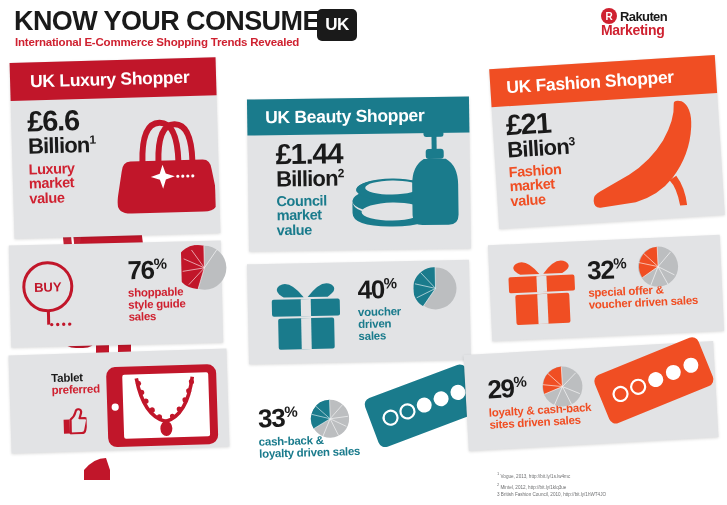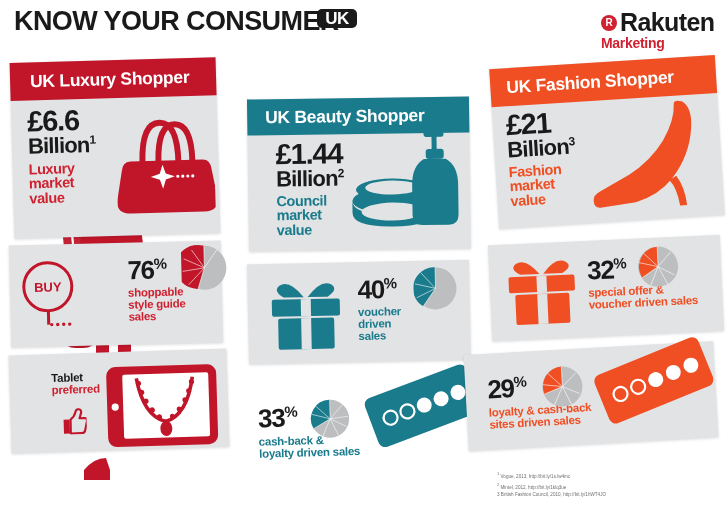--- a/index.html
+++ b/index.html
@@ -12,36 +12,36 @@
   #stage { position: relative; width: 727px; height: 505px; background: #fff; }
 
   
   .hdr-title {
     position: absolute; left: 14px; top: 6px;
     font-size: 27px; font-weight: bold; letter-spacing: -0.6px;
     color: #1a1a1a; white-space: nowrap;
   }
   .hdr-badge {
     position: absolute; left: 317px; top: 9px;
-    width: 40px; height: 19px; background: #1a1a1a; border-radius: 5px;
+    width: 40px; height: 32px; background: #1a1a1a; border-radius: 5px;
     color: #fff; font-size: 17px; font-weight: bold; letter-spacing: -0.5px;
     display: flex; align-items: center; justify-content: center;
   }
   .hdr-sub {
     position: absolute; left: 15px; top: 36px;
     font-size: 11.5px; font-weight: bold; color: #cf2130; letter-spacing: -0.2px;
   }
   .logo { position: absolute; left: 601px; top: 8px; }
   .logo-row1 { display: flex; align-items: center; gap: 3px; }
   .logo-mark {
     width: 16px; height: 16px; background: #cf2130; border-radius: 50%;
     color: #fff; font-size: 10px; font-weight: bold;
     display: flex; align-items: center; justify-content: center;
   }
-  .logo-word { font-size: 25px; font-weight: bold; color: #1a1a1a; letter-spacing: -0.6px; }
+  .logo-word { font-size: 13px; font-weight: bold; color: #1a1a1a; letter-spacing: -0.6px; }
   .logo-row2 { font-size: 14px; font-weight: bold; color: #cf2130; letter-spacing: -0.3px; margin-top: -2px; }
 
   
   .card { position: absolute; background: #e2e3e5; }
   .card.shadow { box-shadow: 0 1px 3px rgba(0,0,0,0.14); }
   .band { position: absolute; display: flex; align-items: center; }
   .band-label { color: #fff; font-size: 17.5px; font-weight: bold; letter-spacing: -0.3px; }
 
   .bignum { font-size: 29px; font-weight: bold; color: #1a1a1a; letter-spacing: -1.2px; line-height: 0.94; }
   .bignum2 { font-size: 22px; font-weight: bold; color: #1a1a1a; letter-spacing: -0.8px; line-height: 1.0; }
@@ -62,20 +62,21 @@
   }
   .fn-num { font-size: 4px; vertical-align: super; }
 </style>
 </head>
 <body>
 
 <div id="stage">
 
   <div class="hdr-title">KNOW YOUR CONSUMER</div>
   <div class="hdr-badge">UK</div>
+  <div class="hdr-sub">International E-Commerce Shopping Trends Revealed</div>
 
   <div class="logo">
     <div class="logo-row1">
       <span class="logo-mark">R</span>
       <span class="logo-word">Rakuten</span>
     </div>
     <div class="logo-row2">Marketing</div>
   </div>
 
   <svg style="position:absolute;left:44px;top:180px;" width="130" height="300">

